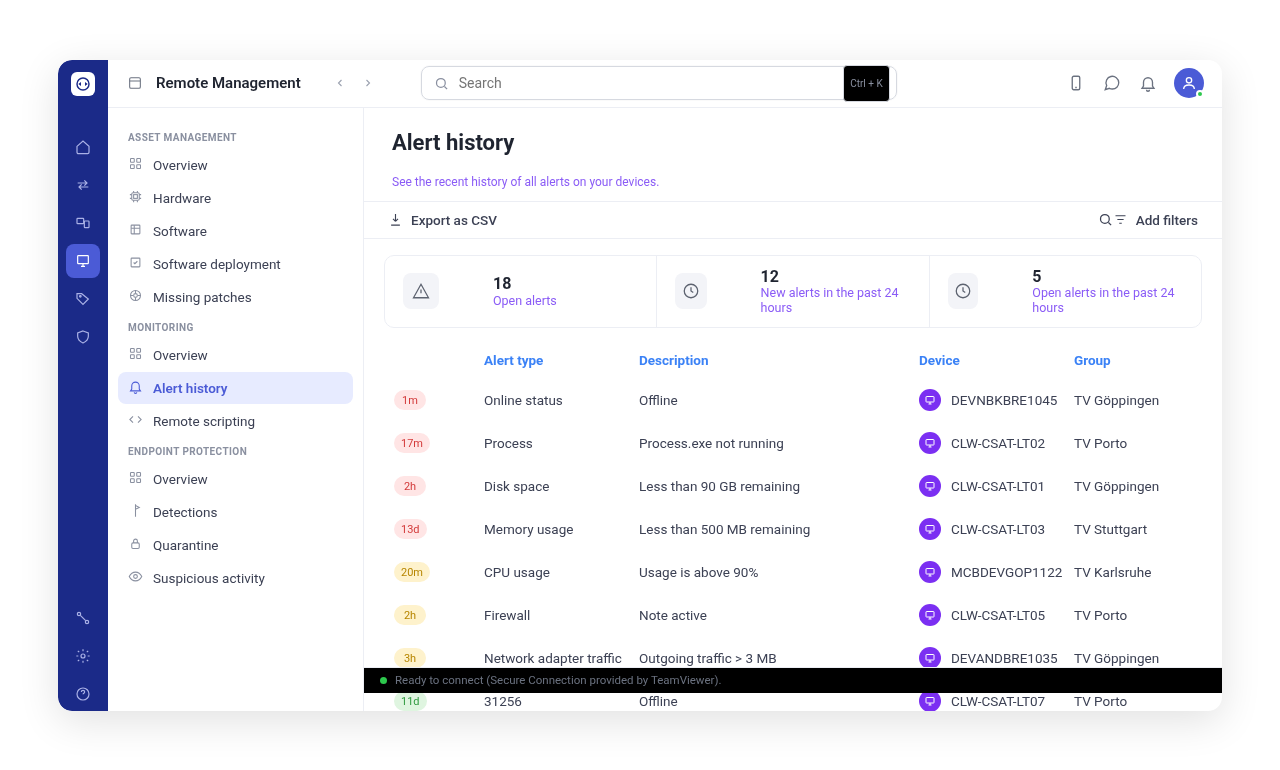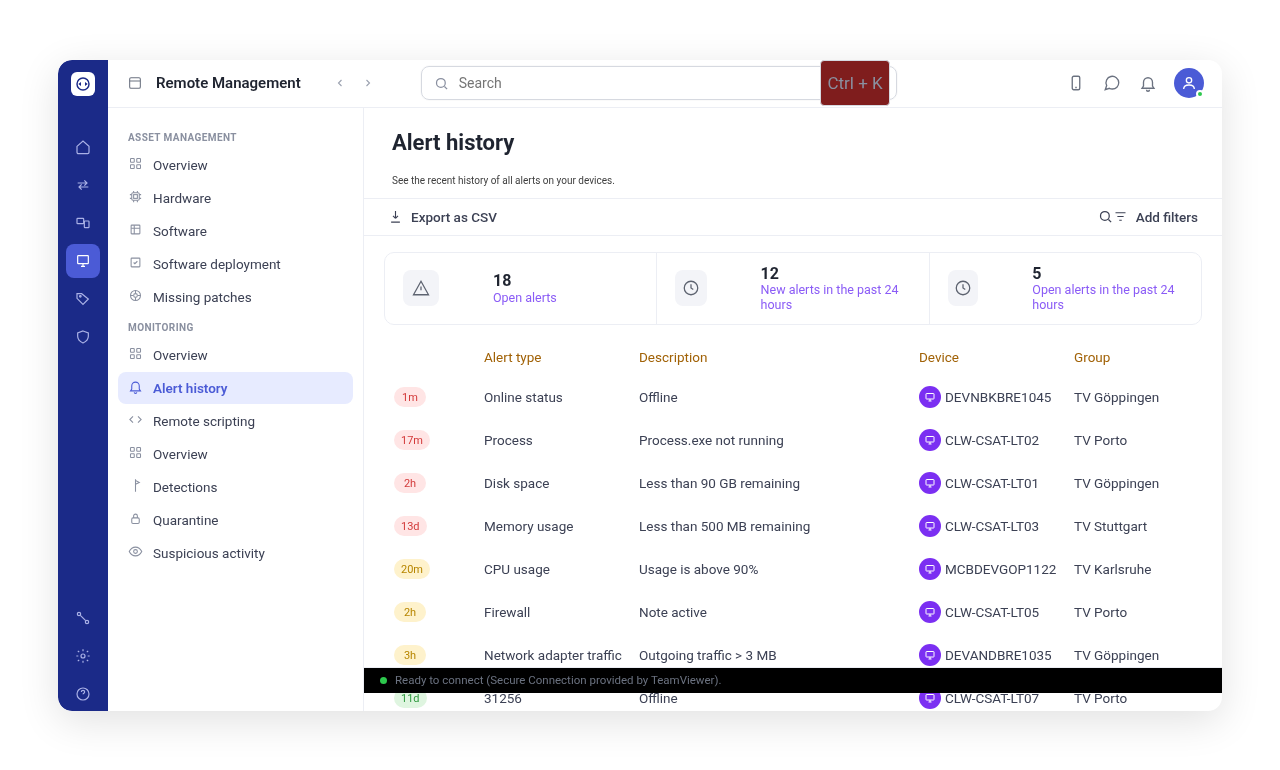--- a/index.html
+++ b/index.html
@@ -16,59 +16,59 @@
 .topbar{height:48px;border-bottom:1px solid #eceef4;display:flex;align-items:center;padding:0 18px;gap:12px;}
 .win-icon{width:18px;height:18px;color:#6b7280;display:flex;align-items:center;justify-content:center;}
 .win-icon svg{width:16px;height:16px;}
 .title{font-size:15px;font-weight:600;color:#1f2430;}
 .nav-arrows{display:flex;gap:2px;margin-left:14px;}
 .arrow-btn{width:26px;height:26px;display:flex;align-items:center;justify-content:center;border-radius:6px;color:#9aa0af;cursor:pointer;}
 .arrow-btn svg{width:12px;height:12px;}
 .search{flex:0 0 476px;margin-left:28px;height:34px;border:1px solid #d6d9e0;border-radius:8px;display:flex;align-items:center;padding:0 6px 0 12px;gap:10px;color:#8a90a0;box-shadow:0 0 0 1px rgba(0,0,0,0.02);}
 .search svg{width:15px;height:15px;}
 .search input{border:none;outline:none;flex:1;font-size:14px;color:#444;background:transparent;}
-.kbd{font-size:17px;color:#8a90a0;border:1px solid #d6d9e0;border-radius:4px;padding:12px 6px;background:#7f1d1d;}
+.kbd{font-size:10px;color:#8a90a0;border:1px solid #d6d9e0;border-radius:4px;padding:12px 6px;background:#000000;}
 .top-right{margin-left:auto;display:flex;align-items:center;gap:16px;color:#6b7280;}
 .top-right .ico{width:20px;height:20px;display:flex;align-items:center;justify-content:center;cursor:pointer;}
 .top-right svg{width:18px;height:18px;}
 .avatar{width:30px;height:30px;background:#4b5bd6;border-radius:50%;display:flex;align-items:center;justify-content:center;color:#fff;position:relative;}
 .avatar svg{width:16px;height:16px;}
 .avatar .dot{position:absolute;bottom:0;right:0;width:8px;height:8px;background:#2dc84d;border:2px solid #fff;border-radius:50%;}
 .body{flex:1;display:flex;overflow:hidden;}
 .sidebar{width:256px;border-right:1px solid #eceef4;padding:16px 10px;overflow-y:auto;font-size:13px;}
 .sec-head{font-size:10px;font-weight:700;letter-spacing:.4px;color:#8a90a0;padding:8px 10px 6px;}
 .side-item{display:flex;align-items:center;gap:10px;padding:7px 10px;border-radius:8px;color:#3c4154;cursor:pointer;margin-bottom:1px;font-size: 13.5px;}
 .side-item svg{width:15px;height:15px;color:#8a90a0;flex-shrink:0;}
 .side-item.active{background:#e7ebff;color:#4b5bd6;font-weight:600;}
 .side-item.active svg{color:#4b5bd6;}
 .content{flex:1;overflow:auto;position:relative;}
 .page-head{padding:22px 28px 12px;}
 .page-head h1{font-size:22px;font-weight:700;color:#1f2430;margin-bottom:6px;}
-.page-head p{font-size:10px;color:#404040;margin-top:20px;}
+.page-head p{font-size:12px;color:#8b5cf6;margin-top:20px;}
 .toolbar{border-top:1px solid #eceef4;border-bottom:1px solid #eceef4;display:flex;align-items:center;padding:10px 24px;gap:0;}
 .tool-btn{display:flex;align-items:center;gap:8px;font-size:13.5px;color:#3c4154;cursor:pointer;font-weight:500;}
 .tool-btn svg{width:15px;height:15px;}
 .toolbar .spacer{flex:1;}
 .cards{display:flex;gap:0;margin:16px 20px 8px;border:1px solid #eceef4;border-radius:10px;overflow:hidden;}
 .card{flex:1;display:flex;align-items:center;gap:14px;padding:12px 18px;border-right:1px solid #eceef4;}
 .card:last-child{border-right:none;}
 .card .ci{width:36px;height:36px;background:#f3f4f8;border-radius:8px;display:flex;align-items:center;justify-content:center;color:#5d6370;}
 .card .ci svg{width:18px;height:18px;}
 .card .cv{display:flex;flex-direction:column;margin-left:40px;}
 .card .cv .n{font-size:16px;font-weight:700;color:#1f2430;line-height:1.1;}
 .card .cv .l{font-size:12.5px;color:#8b5cf6;}
 .table{padding:6px 20px 0;}
 .thead,.trow{display:grid;grid-template-columns:90px 155px 280px 155px 1fr;align-items:center;padding:10px 10px;font-size:13.5px;}
-.thead{color:#a16207;font-weight:400;}
+.thead{color:#3b82f6;font-weight:700;}
 .trow{color:#3c4154;border-top:1px solid transparent;}
 .badge{display:inline-flex;align-items:center;justify-content:center;min-width:32px;height:20px;padding:0 7px;border-radius:10px;font-size:11px;font-weight:400;justify-self:start;}
 .b-red{background:#ffe5e5;color:#d33a3a;}
 .b-yellow{background:#fef2cc;color:#b78600;}
 .b-green{background:#dff5e0;color:#2f9a3f;}
-.devcell{display:flex;align-items:center;gap:4px;}
+.devcell{display:flex;align-items:center;gap:10px;}
 .devico{width:22px;height:22px;border-radius:50%;background:#7b2ff2;display:flex;align-items:center;justify-content:center;color:#fff;}
 .devico svg{width:12px;height:12px;}
 .statusbar{position:absolute;bottom:18px;left:0;right:0;height:26px;border-top:1px solid #eceef4;display:flex;align-items:center;padding:0 16px;font-size:11.5px;color:#6b7280;background:#000000;gap:8px;}
 .statusbar .sdot{width:7px;height:7px;background:#2dc84d;border-radius:50%;}
 .content-inner{padding-bottom:40px;}
 </style>
 </head>
 <body>
 
 <div class="screen">
@@ -247,20 +247,21 @@
                 <path d="M18 16v-5a6 6 0 10-12 0v5l-2 3h16zM10 21a2 2 0 004 0"></path>
               </svg></span>
             <span>Alert history</span>
           </div>
           <div class="side-item">
             <span><svg viewBox="0 0 24 24" fill="none" stroke="currentColor" stroke-width="1.7">
                 <path d="M8 7l-5 5 5 5M16 7l5 5-5 5"></path>
               </svg></span>
             <span>Remote scripting</span>
           </div>
+          <div class="sec-head">ENDPOINT PROTECTION</div>
           <div class="side-item">
             <span><svg viewBox="0 0 24 24" fill="none" stroke="currentColor" stroke-width="1.7">
                 <rect x="4" y="4" width="6" height="6" rx="1"></rect>
                 <rect x="14" y="4" width="6" height="6" rx="1"></rect>
                 <rect x="4" y="14" width="6" height="6" rx="1"></rect>
                 <rect x="14" y="14" width="6" height="6" rx="1"></rect>
               </svg></span>
             <span>Overview</span>
           </div>
           <div class="side-item">

